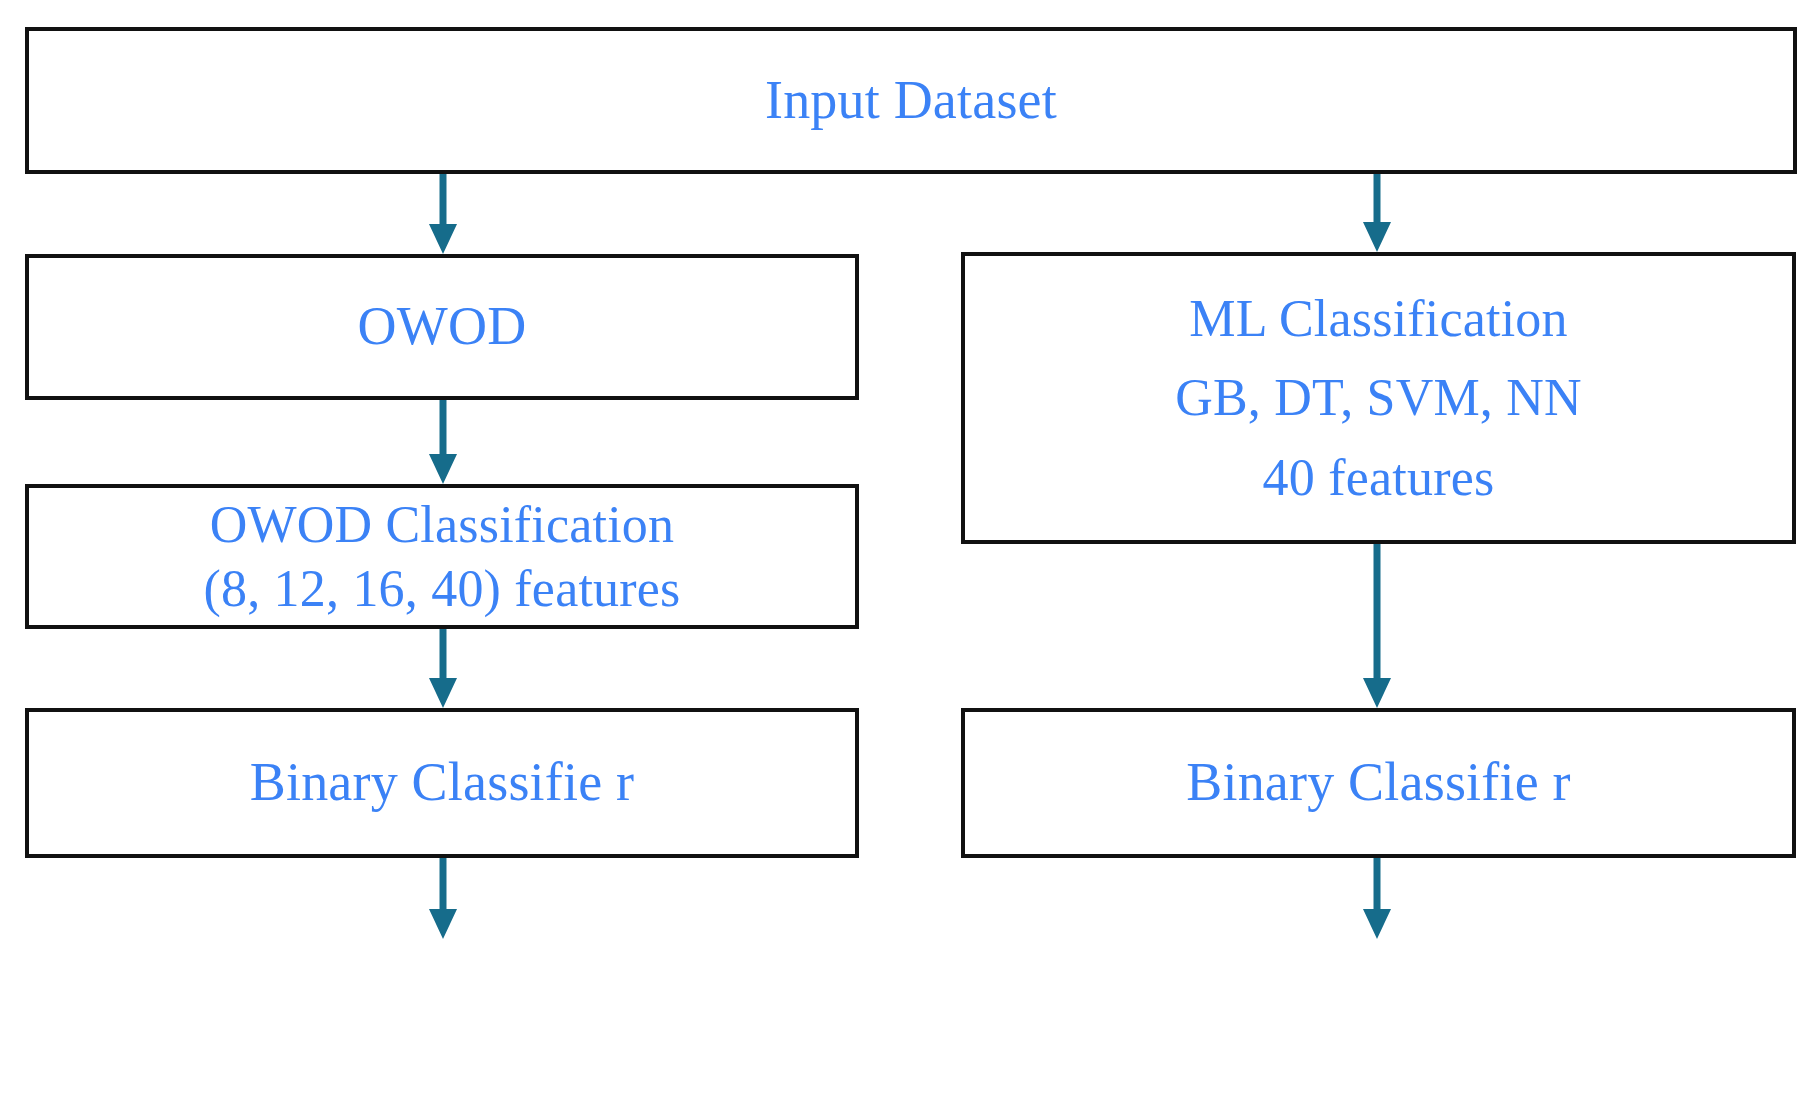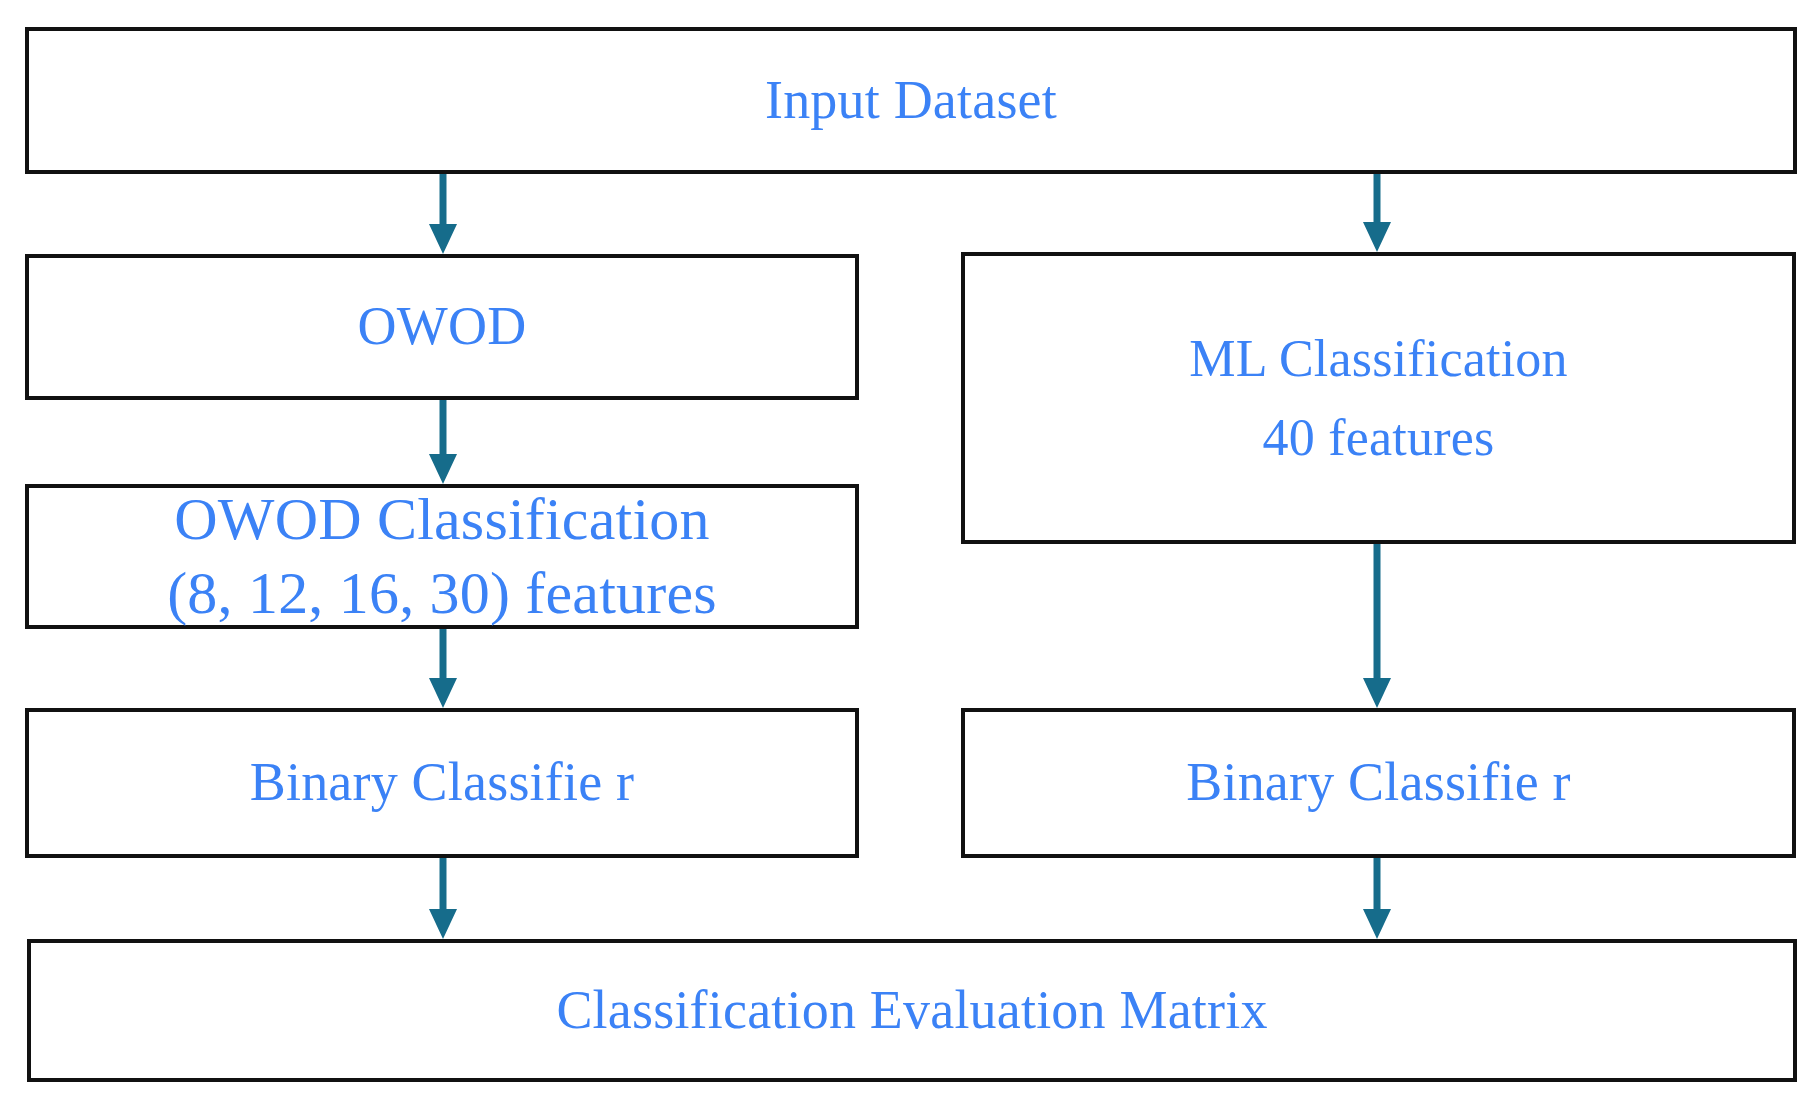--- a/index.html
+++ b/index.html
@@ -48,21 +48,21 @@
   #node-input-dataset      { left: 25px;  top: 27px;  width: 1772px; height: 147px; }
   #node-owod               { left: 25px;  top: 254px; width: 834px;  height: 146px; }
   #node-ml-classification  { left: 961px; top: 252px; width: 835px;  height: 292px; gap: 16px; }
   #node-owod-classification{ left: 25px;  top: 484px; width: 834px;  height: 145px; }
   #node-binary-left        { left: 25px;  top: 708px; width: 834px;  height: 150px; }
   #node-binary-right       { left: 961px; top: 708px; width: 835px;  height: 150px; }
   #node-eval-matrix        { left: 27px;  top: 939px; width: 1770px; height: 143px; }
 
   
   #node-ml-classification  { font-size: 52px; }
-  #node-owod-classification{ font-size: 60px; }
+  #node-owod-classification{ font-size: 52px; }
 
   .edge-shaft {
     stroke: #166C8B;
     stroke-width: 7;
     fill: none;
   }
   .edge-head {
     fill: #166C8B;
   }
 </style>
@@ -74,39 +74,37 @@
   <div class="node" id="node-input-dataset" style="border-color: rgb(17, 17, 17);">
     <span class="line">Input Dataset</span>
   </div>
 
   <div class="node" id="node-owod" style="border-color: rgb(17, 17, 17);">
     <span class="line">OWOD</span>
   </div>
 
   <div class="node" id="node-ml-classification" style="border-color: rgb(17, 17, 17);">
     <span class="line">ML Classification</span>
+    <span class="line">GB, DT, SVM, NN</span>
     <span class="line">40 features</span>
   </div>
 
   <div class="node" id="node-owod-classification" style="border-color: rgb(17, 17, 17);">
     <span class="line">OWOD Classification</span>
-    <span class="line">(8, 12, 16, 30) features</span>
+    <span class="line">(8, 12, 16, 40) features</span>
   </div>
 
   <div class="node" id="node-binary-left" style="border-color: rgb(17, 17, 17);">
     <span class="line">Binary Classifie r</span>
   </div>
 
   <div class="node" id="node-binary-right" style="border-color: rgb(17, 17, 17);">
     <span class="line">Binary Classifie r</span>
   </div>
 
-  <div class="node" id="node-eval-matrix" style="border-color: rgb(17, 17, 17);">
-    <span class="line">Classification Evaluation Matrix</span>
-  </div>
 
   <svg width="1817" height="1113" style="position:absolute;left:0;top:0;pointer-events:none;">
 
     <g>
       <line class="edge-shaft" x1="443" y1="174" x2="443" y2="234" style="stroke: rgb(22, 108, 139);"></line>
       <polygon class="edge-head" points="443,254 429,224 457,224" style="fill: rgb(22, 108, 139);"></polygon>
     </g>
 
     <g>
       <line class="edge-shaft" x1="1377" y1="174" x2="1377" y2="232" style="stroke: rgb(22, 108, 139);"></line>

